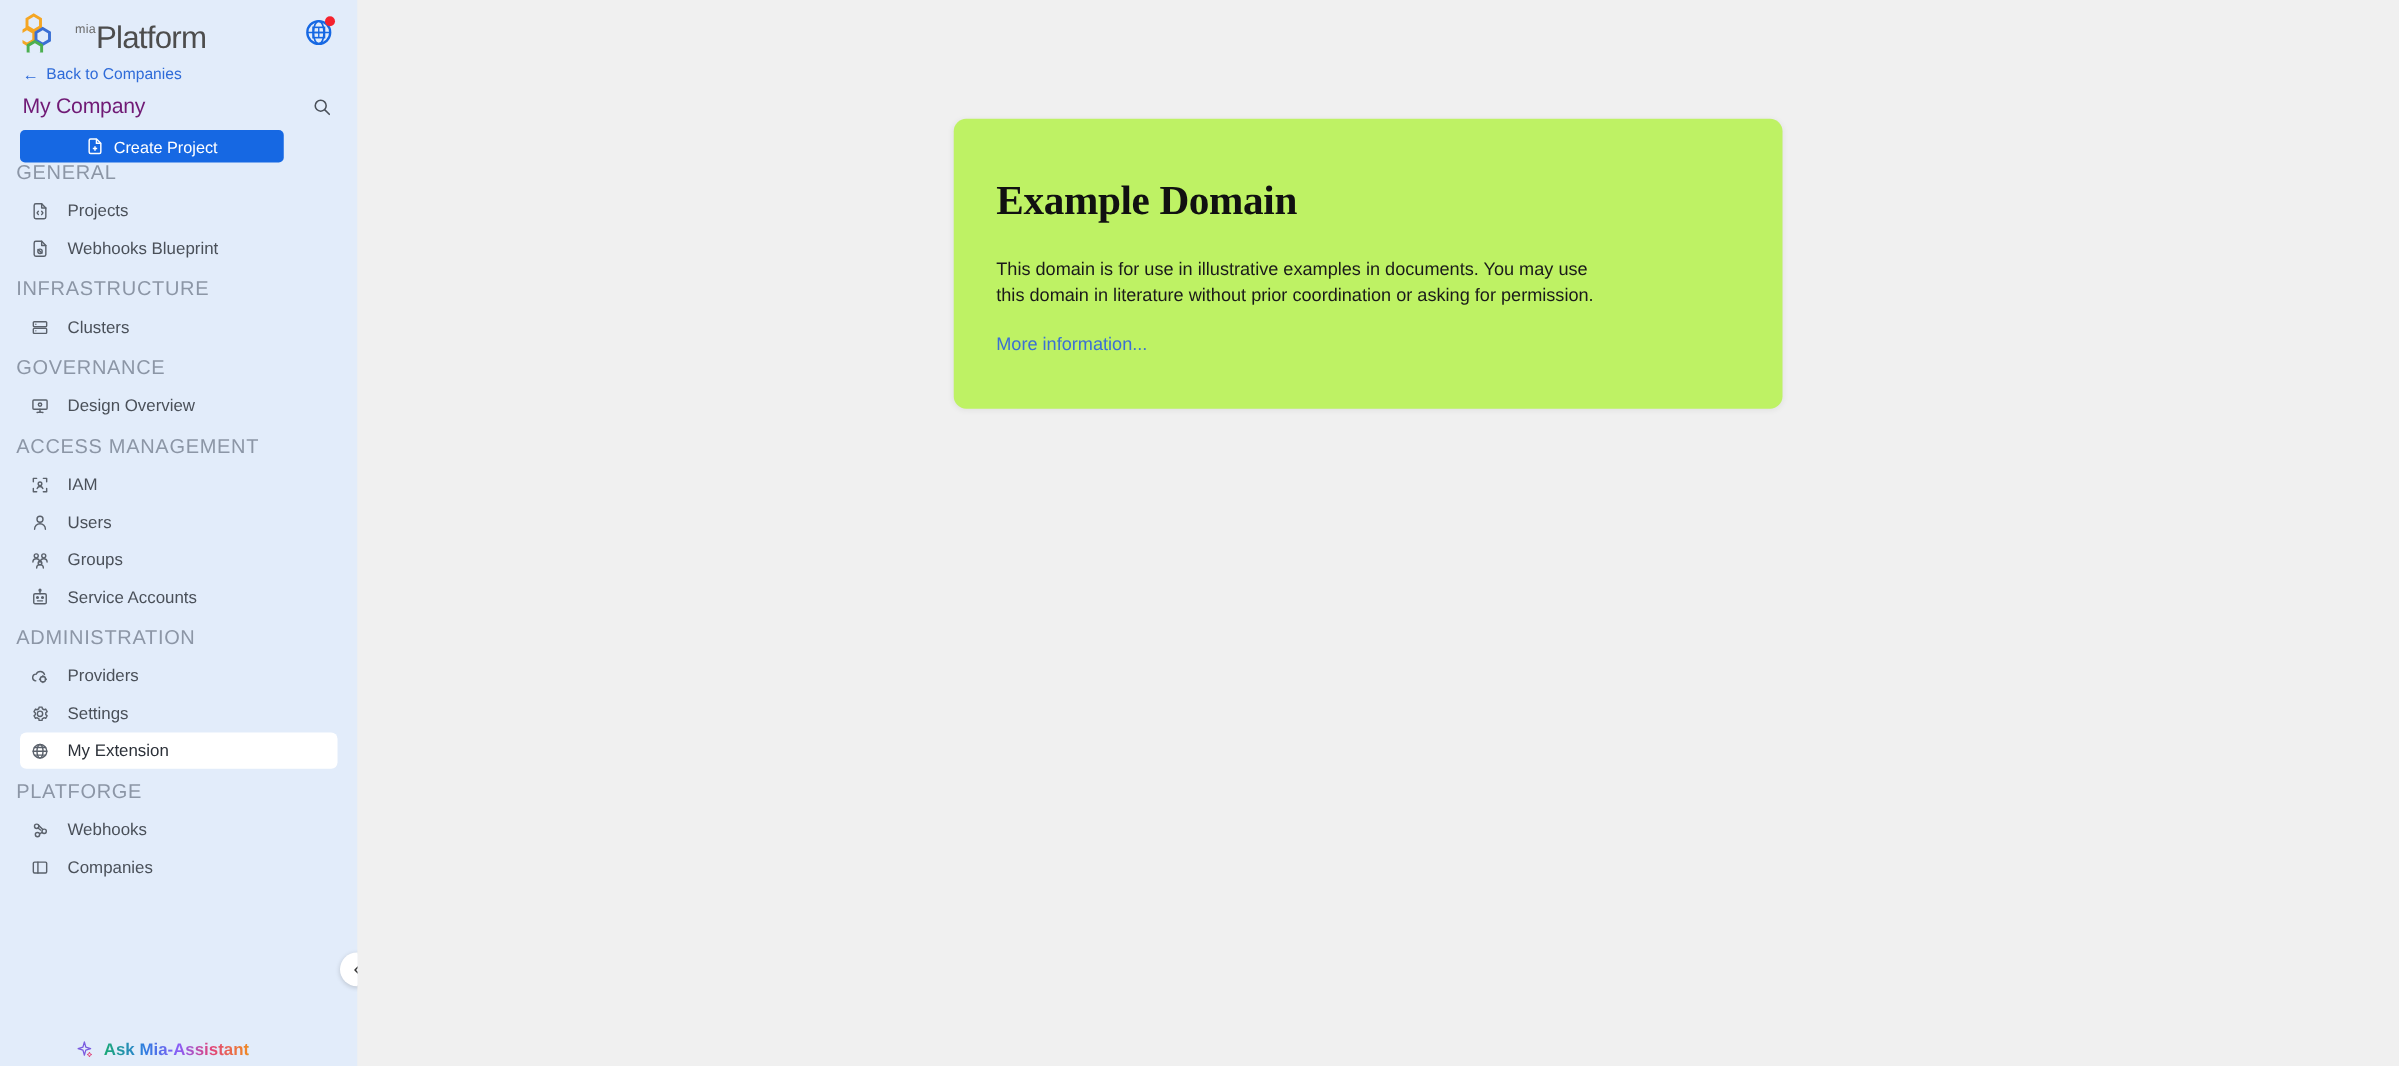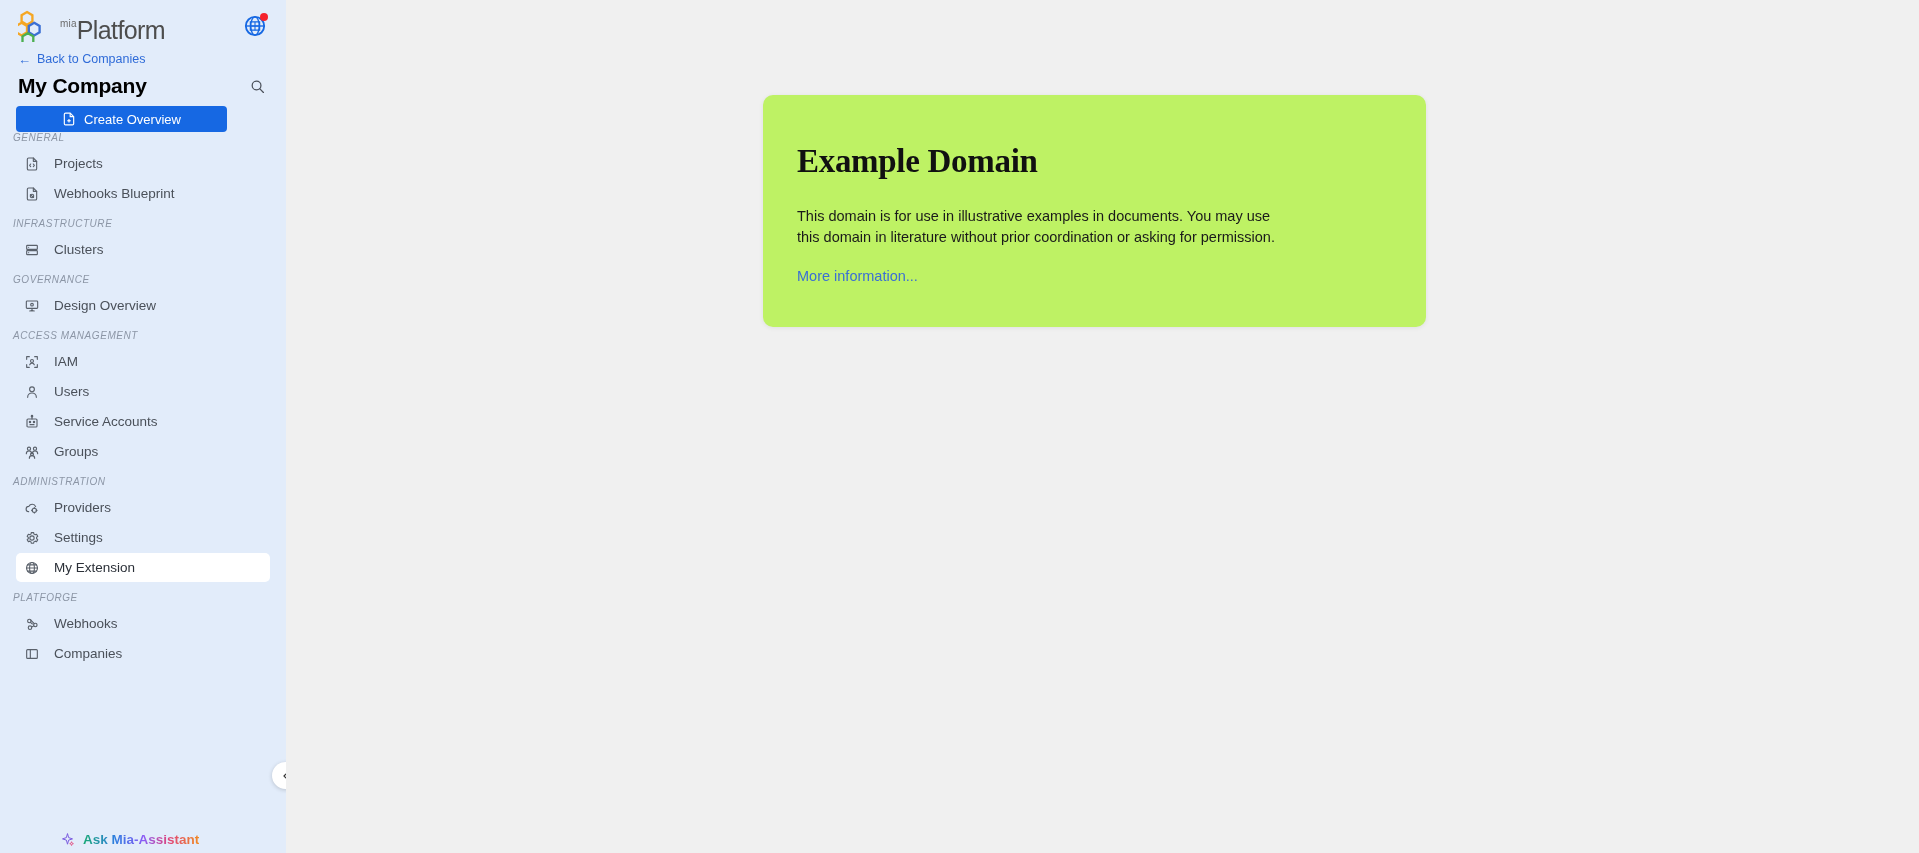--- a/index.html
+++ b/index.html
@@ -86,23 +86,23 @@
   .back-arrow { font-size: 13px; line-height: 1; }
 
   
   .company-row {
     display: flex;
     align-items: center;
     justify-content: space-between;
     padding: 6px 18px 8px 18px;
   }
   .company-name {
-    font-size: 21px;
-    font-weight: bold;
-    color: #000000;
+    font-size: 17px;
+    font-weight: normal;
+    color: #701a75;
     letter-spacing: -.2px;
   }
   .search-btn {
     width: 22px; height: 22px;
     display: flex; align-items: center; justify-content: center;
     cursor: pointer;
   }
 
   
   .create-btn {
@@ -125,26 +125,25 @@
 
   
   .nav-area {
     flex: 1 1 auto;
     overflow: hidden;
     padding-top: 2px;
     position: relative;
   }
 
   .nav-group-label {
-    font-size: 10px;
+    font-size: 16px;
     color: #8c96a6;
     letter-spacing: .55px;
     padding: 9px 16px 5px 13px;
     text-transform: uppercase;
-    font-style: italic;
   }
   .nav-group-label.first { padding-top: 0px; margin-top: -2px; }
 
   .nav-item {
     display: flex;
     align-items: center;
     gap: 14px;
     height: 29px;
     margin: 1px 16px 1px 16px;
     padding: 0 8px;
@@ -290,21 +289,21 @@
       </span>
     </div>
 
     <button class="create-btn">
       <svg width="14" height="14" viewBox="0 0 24 24" fill="none" stroke="#ffffff" stroke-width="2">
         <path d="M14 2H6a2 2 0 0 0-2 2v16a2 2 0 0 0 2 2h12a2 2 0 0 0 2-2V8z"></path>
         <polyline points="14 2 14 8 20 8"></polyline>
         <line x1="12" y1="12" x2="12" y2="18"></line>
         <line x1="9" y1="15" x2="15" y2="15"></line>
       </svg>
-      <span>Create Overview</span>
+      <span>Create Project</span>
     </button>
 
     <nav class="nav-area" id="nav-area">
         <div class="nav-group-label first">GENERAL</div>
         <div class="nav-item">
           <span class="nav-ico">
             <svg viewBox="0 0 24 24" width="16" height="16" fill="none" stroke="currentColor" stroke-width="1.7" stroke-linecap="round" stroke-linejoin="round">
               <path d="M14 3H7a2 2 0 0 0-2 2v14a2 2 0 0 0 2 2h10a2 2 0 0 0 2-2V8z"></path>
               <polyline points="14 3 14 8 19 8"></polyline>
               <polyline points="10 12 8.5 14 10 16"></polyline>
@@ -368,42 +367,42 @@
             <svg viewBox="0 0 24 24" width="16" height="16" fill="none" stroke="currentColor" stroke-width="1.7" stroke-linecap="round" stroke-linejoin="round">
               <circle cx="12" cy="8" r="3.6"></circle>
               <path d="M5.5 20a6.5 6.5 0 0 1 13 0"></path>
             </svg>
           </span>
           <span>Users</span>
         </div>
         <div class="nav-item">
           <span class="nav-ico">
             <svg viewBox="0 0 24 24" width="16" height="16" fill="none" stroke="currentColor" stroke-width="1.7" stroke-linecap="round" stroke-linejoin="round">
+              <circle cx="7.5" cy="7" r="2.4"></circle>
+              <circle cx="16.5" cy="7" r="2.4"></circle>
+              <path d="M3.5 14.5a4 4 0 0 1 8 0"></path>
+              <path d="M12.5 14.5a4 4 0 0 1 8 0"></path>
+              <circle cx="12" cy="15.5" r="2.2"></circle>
+              <path d="M8 21.5a4 4 0 0 1 8 0"></path>
+            </svg>
+          </span>
+          <span>Groups</span>
+        </div>
+        <div class="nav-item">
+          <span class="nav-ico">
+            <svg viewBox="0 0 24 24" width="16" height="16" fill="none" stroke="currentColor" stroke-width="1.7" stroke-linecap="round" stroke-linejoin="round">
               <rect x="4.5" y="7.5" width="15" height="12" rx="1.6"></rect>
               <line x1="12" y1="4" x2="12" y2="7.5"></line>
               <circle cx="12" cy="3.2" r="1.1"></circle>
               <circle cx="9" cy="12" r="1"></circle>
               <circle cx="15" cy="12" r="1"></circle>
               <line x1="9" y1="16" x2="15" y2="16"></line>
             </svg>
           </span>
           <span>Service Accounts</span>
-        </div>
-        <div class="nav-item">
-          <span class="nav-ico">
-            <svg viewBox="0 0 24 24" width="16" height="16" fill="none" stroke="currentColor" stroke-width="1.7" stroke-linecap="round" stroke-linejoin="round">
-              <circle cx="7.5" cy="7" r="2.4"></circle>
-              <circle cx="16.5" cy="7" r="2.4"></circle>
-              <path d="M3.5 14.5a4 4 0 0 1 8 0"></path>
-              <path d="M12.5 14.5a4 4 0 0 1 8 0"></path>
-              <circle cx="12" cy="15.5" r="2.2"></circle>
-              <path d="M8 21.5a4 4 0 0 1 8 0"></path>
-            </svg>
-          </span>
-          <span>Groups</span>
         </div>
         <div class="nav-group-label">ADMINISTRATION</div>
         <div class="nav-item">
           <span class="nav-ico">
             <svg viewBox="0 0 24 24" width="16" height="16" fill="none" stroke="currentColor" stroke-width="1.7" stroke-linecap="round" stroke-linejoin="round">
               <path d="M7 17.5a4 4 0 0 1 .4-8A5.4 5.4 0 0 1 17.4 10"></path>
               <circle cx="15.5" cy="15.5" r="3.2"></circle>
               <line x1="15.5" y1="11.4" x2="15.5" y2="12.6"></line>
               <line x1="15.5" y1="18.4" x2="15.5" y2="19.6"></line>
               <line x1="11.4" y1="15.5" x2="12.6" y2="15.5"></line>

